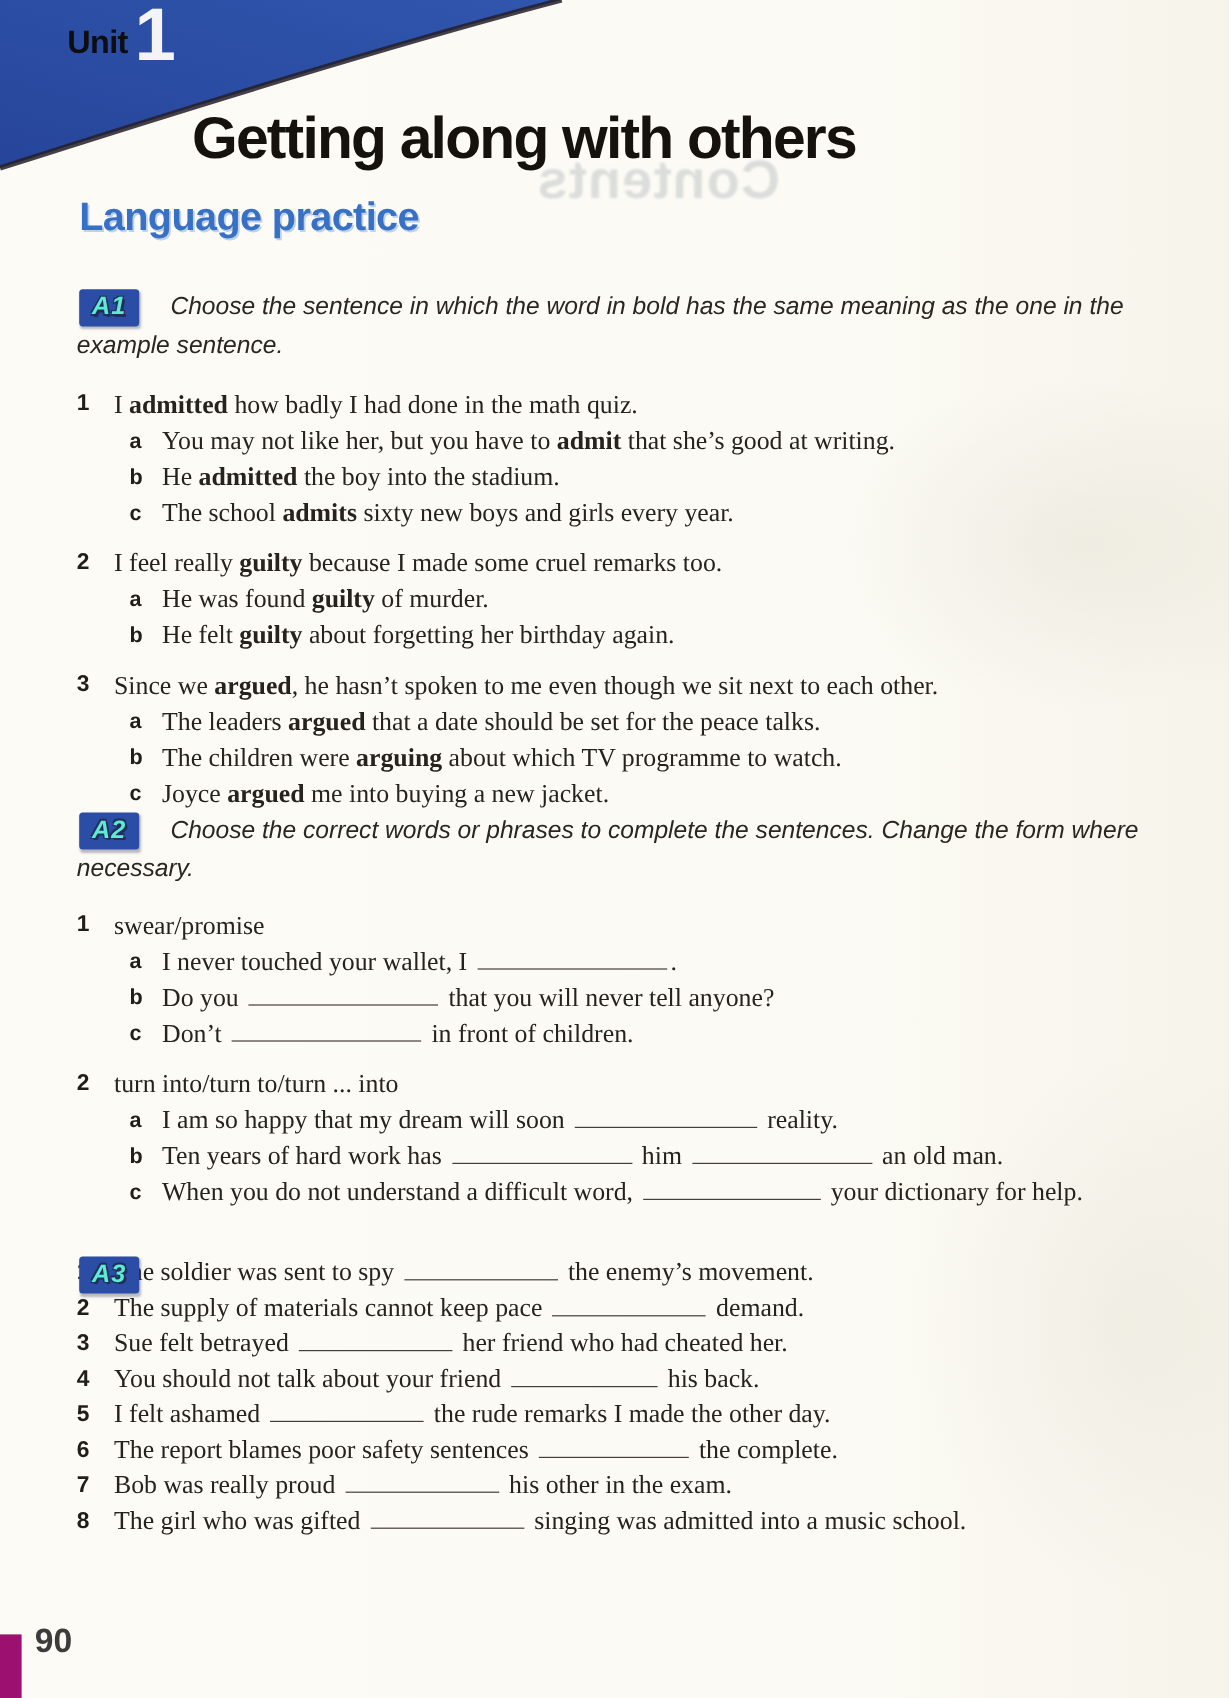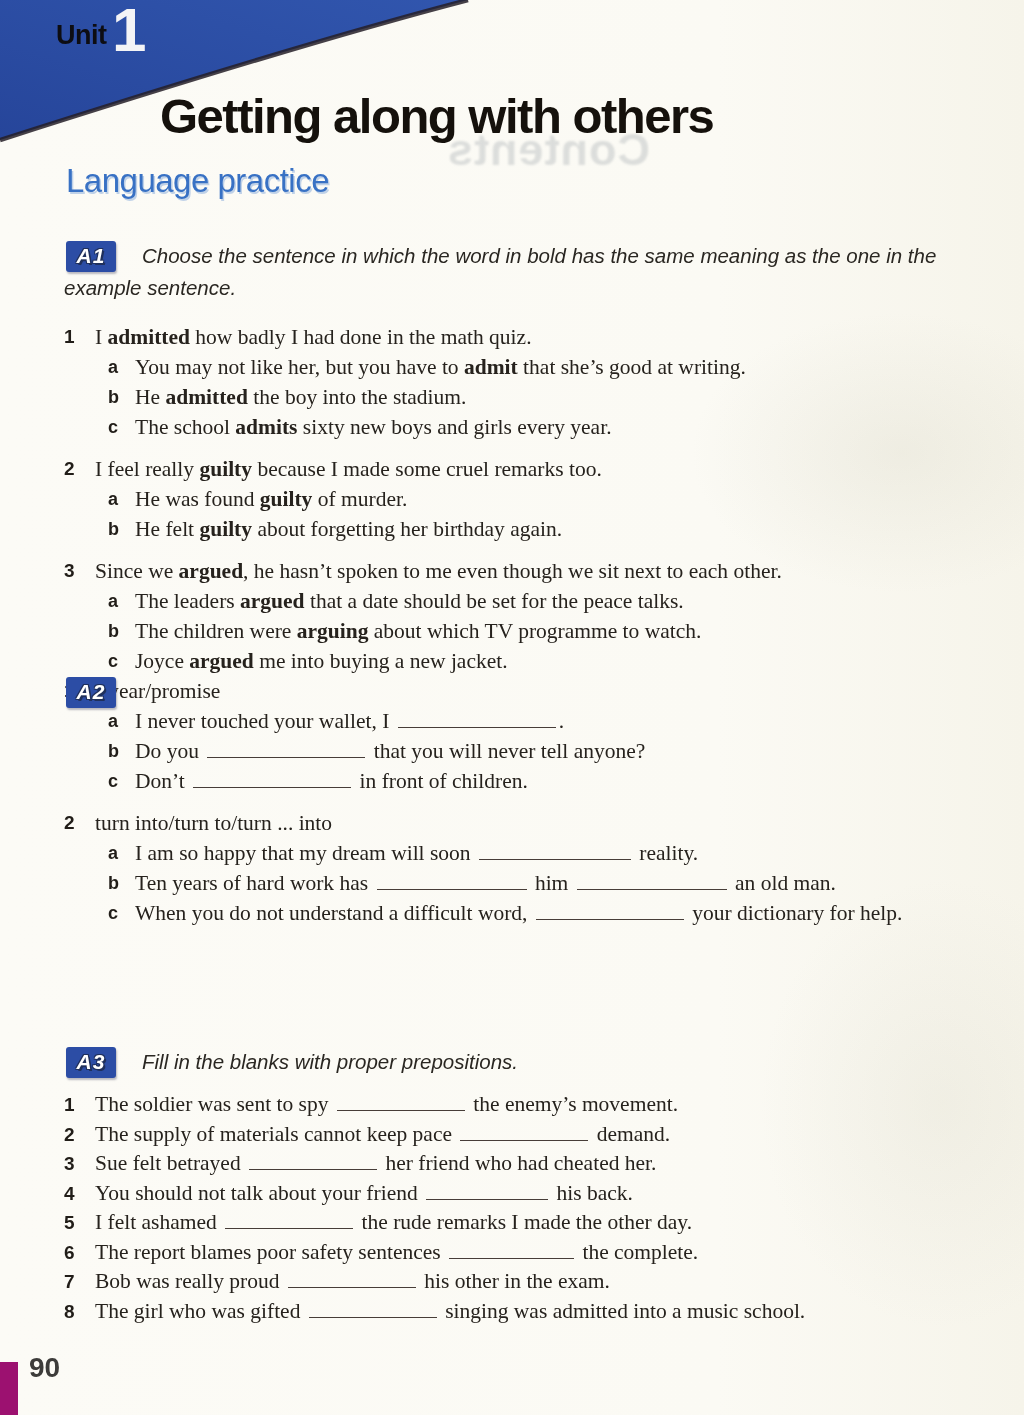--- a/index.html
+++ b/index.html
@@ -48,42 +48,42 @@
     font-family: "Liberation Sans", sans-serif;
     font-weight: 700; font-size: 45px; letter-spacing: 1px;
     color: #aab0b4; opacity: 0.38;
     transform: scaleX(-1);
     filter: blur(1px);
     white-space: nowrap;
   }
   .section-heading {
     position: absolute; left: 66px; top: 162px;
     font-family: "Liberation Sans", sans-serif;
-    font-weight: 400; font-size: 33px; letter-spacing: -0.5px;
+    font-weight: 700; font-size: 33px; letter-spacing: -0.5px;
     color: #3871c4;
     text-shadow: 1.5px 1.5px 0 rgba(120,160,215,0.45);
   }
 
   
   .exercise { position: absolute; left: 0; right: 0; padding: 0 46px 0 64px; }
   .ex-a1 { top: 240px; }
   .ex-a2 { top: 676px; }
   .ex-a3 { top: 1046px; }
 
   .badge {
     position: absolute; left: 66px; top: 1px;
     display: inline-block;
     min-width: 50px; height: 31px;
     background: #2c4da5;
     border-radius: 3px;
     text-align: center;
     font-family: "Liberation Sans", sans-serif;
     font-style: italic; font-weight: 800; font-size: 21px;
     line-height: 30px;
-    color: #ffffff;
+    color: #5eead4;
     letter-spacing: 1px;
     padding: 0 5px;
     text-shadow: -1px -1px 0 #20305c, 1px -1px 0 #20305c,
                  -1px 1px 0 #20305c, 1px 1px 0 #20305c, 2px 2px 0 #20305c;
     box-shadow: 1px 2px 2px rgba(60,60,90,0.35);
   }
   .instruction {
     font-family: "Liberation Sans", sans-serif;
     font-style: italic;
     font-size: 20.5px; line-height: 32px;
@@ -213,20 +213,21 @@
             <span class="opt-text"><span>The children were </span><span class="bold">arguing</span><span> about which TV programme to watch.</span></span>
           </div>
           <div class="option-row">
             <span class="opt-letter">c</span>
             <span class="opt-text"><span>Joyce </span><span class="bold">argued</span><span> me into buying a new jacket.</span></span>
           </div>
         </div>
       </section>
       <section class="exercise ex-a2">
         <span class="badge">A2</span>
+        <p class="instruction">Choose the correct words or phrases to complete the sentences. Change the form where necessary.</p>
         <div class="item">
           <div class="stem-row">
             <span class="num">1</span>
             <span class="stem-text"><span>swear/promise</span></span>
           </div>
           <div class="option-row">
             <span class="opt-letter">a</span>
             <span class="opt-text"><span>I never touched your wallet, I </span><span class="blank" style="width: 158px;"></span><span>.</span></span>
           </div>
           <div class="option-row">
@@ -252,21 +253,20 @@
             <span class="opt-text"><span>Ten years of hard work has </span><span class="blank" style="width: 150px;"></span><span> him </span><span class="blank" style="width: 150px;"></span><span> an old man.</span></span>
           </div>
           <div class="option-row">
             <span class="opt-letter">c</span>
             <span class="opt-text"><span>When you do not understand a difficult word, </span><span class="blank" style="width: 148px;"></span><span> your dictionary for help.</span></span>
           </div>
         </div>
       </section>
       <section class="exercise ex-a3">
         <span class="badge">A3</span>
-        <p class="instruction">Fill in the blanks with proper prepositions.</p>
         <div class="item">
           <div class="stem-row">
             <span class="num">1</span>
             <span class="stem-text"><span>The soldier was sent to spy </span><span class="blank" style="width: 128px;"></span><span> the enemy’s movement.</span></span>
           </div>
         </div>
         <div class="item">
           <div class="stem-row">
             <span class="num">2</span>
             <span class="stem-text"><span>The supply of materials cannot keep pace </span><span class="blank" style="width: 128px;"></span><span> demand.</span></span>

